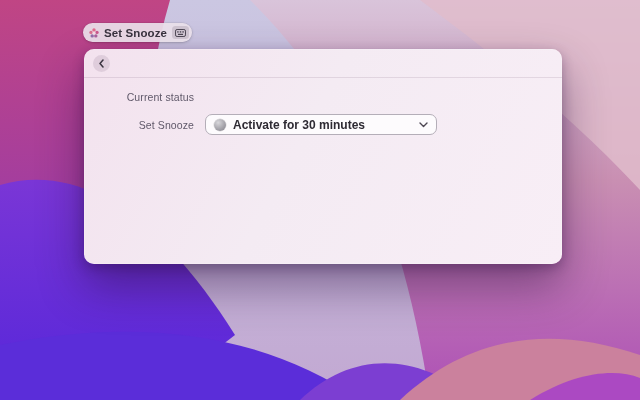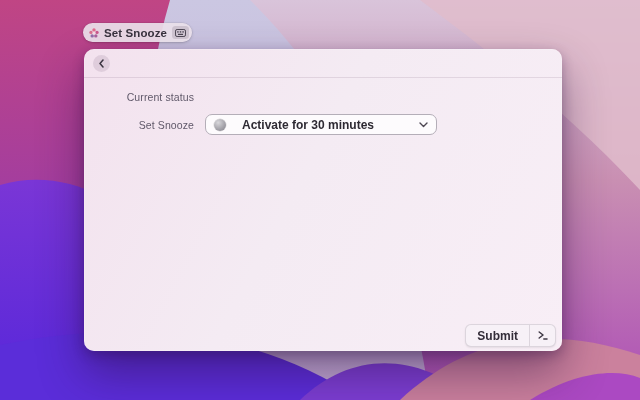--- a/index.html
+++ b/index.html
@@ -22,21 +22,21 @@
     cursor:default;
   }
   .menubar-pill .pill-label{font-size:11.5px;font-weight:700;color:#38323e;letter-spacing:.1px;white-space:nowrap;}
   .kbd-badge{
     width:17px;height:13px;border-radius:3.5px;background:#cdc2cf;
     display:flex;align-items:center;justify-content:center;
   }
 
   
   .window{
-    position:absolute;left:84px;top:49px;width:478px;height:302px;z-index:2;
+    position:absolute;left:84px;top:49px;width:478px;height:215px;z-index:2;
     border-radius:10px;
     background:linear-gradient(118deg,#f3e2ee 0%,#f4ebf3 45%,#f8eef6 100%);
     box-shadow:0 0 0 0.5px rgba(255,255,255,0.35) inset,0 22px 45px rgba(40,10,60,0.45),0 4px 12px rgba(40,10,60,0.3);
   }
   .win-header{
     height:28px;display:flex;align-items:center;padding-left:9px;
     border-bottom:1px solid rgba(90,60,95,0.13);
   }
   .back-button{
     width:17px;height:17px;border-radius:50%;
@@ -47,21 +47,21 @@
   .form-row{
     display:grid;grid-template-columns:110px 1fr;column-gap:11px;
     align-items:center;margin-bottom:11px;
   }
   .form-label{
     text-align:right;font-size:10.5px;color:#60596a;letter-spacing:.1px;
   }
   .form-value{font-size:13px;color:#3c3542;}
   .dropdown{
     width:232px;height:21px;box-sizing:border-box;
-    display:flex;align-items:center;gap:16px;padding:0 8px;
+    display:flex;align-items:center;gap:7px;padding:0 8px;
     background:#fdfbfd;border:1px solid #b4aeb8;border-radius:7px;
     cursor:pointer;
   }
   .dropdown .dd-label{font-size:12px;color:#2e2a33;font-weight:600;white-space:nowrap;}
   .dropdown .dd-chevron{margin-left:auto;display:flex;align-items:center;}
   .moon-dot{width:12px;height:12px;border-radius:50%;
     background:radial-gradient(circle at 35% 30%,#d8d7db 0%,#a7a5ac 55%,#7e7c86 100%);
     box-shadow:0 0 0 .5px rgba(0,0,0,0.15);}
 
   .win-footer{position:absolute;right:6px;bottom:4px;}
@@ -167,26 +167,14 @@
             <svg width="9" height="6" viewBox="0 0 9 6">
               <polyline points="1,1 4.5,4.5 8,1" fill="none" stroke="#4d4753" stroke-width="1.4" stroke-linecap="round" stroke-linejoin="round"></polyline>
             </svg>
           </span>
         </div>
       </div>
     </div>
 
   </div>
 
-  <div class="win-footer">
-    <div class="submit-button">
-      <span class="seg-label">Submit</span>
-      <span class="seg-divider"></span>
-      <span class="seg-icon">
-        <svg width="10" height="9" viewBox="0 0 10 9">
-          <polyline points="1.2,1 5,4 1.2,7" fill="none" stroke="#3f3945" stroke-width="1.5" stroke-linecap="round" stroke-linejoin="round"></polyline>
-          <line x1="5.8" y1="8" x2="9" y2="8" stroke="#3f3945" stroke-width="1.5" stroke-linecap="round"></line>
-        </svg>
-      </span>
-    </div>
-  </div>
 
 </div>
 
 </body></html>

